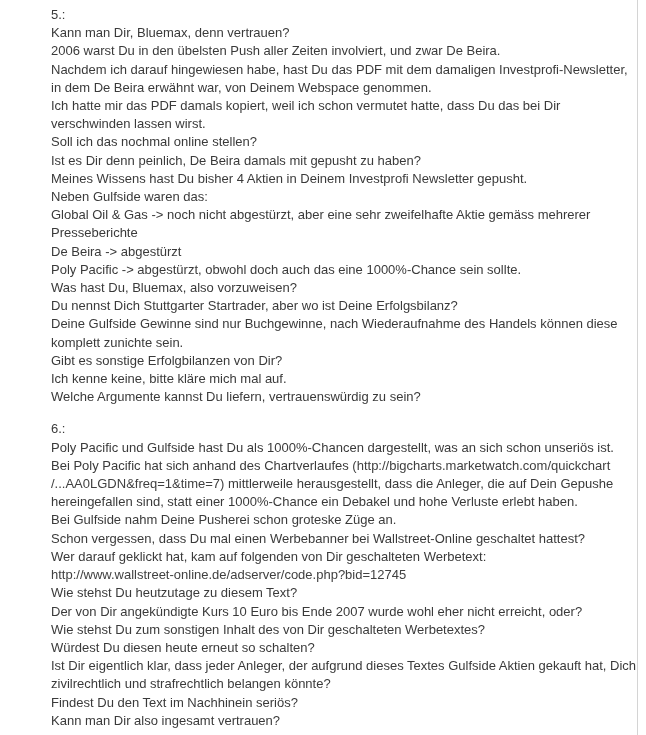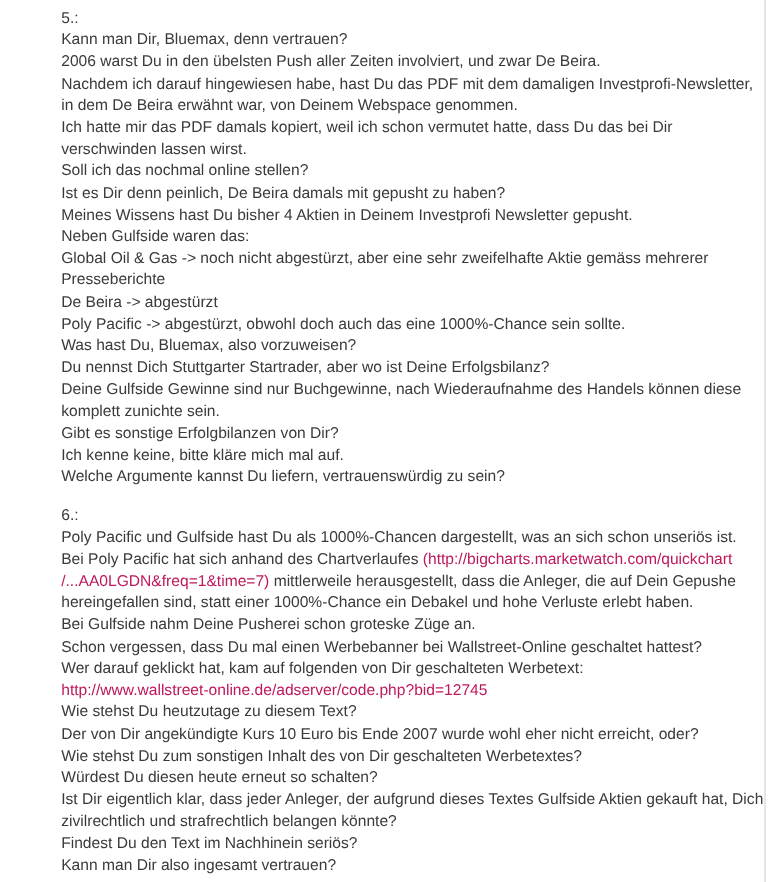--- a/index.html
+++ b/index.html
@@ -34,21 +34,21 @@
     white-space: nowrap;
   }
   .para {
     margin: 0;
     padding: 0;
   }
   .para + .para {
     margin-top: 14px;
   }
   a.inline-link {
-    color: #be185d;
+    color: #404040;
     text-decoration: none;
     cursor: pointer;
   }
 </style>
 </head>
 <body>
 
 <div class="page">
   <div class="post-body">
       <p class="para"><span>5.:</span><br><span>Kann man Dir, Bluemax, denn vertrauen?</span><br><span>2006 warst Du in den übelsten Push aller Zeiten involviert, und zwar De Beira.</span><br><span>Nachdem ich darauf hingewiesen habe, hast Du das PDF mit dem damaligen Investprofi-Newsletter,</span><br><span>in dem De Beira erwähnt war, von Deinem Webspace genommen.</span><br><span>Ich hatte mir das PDF damals kopiert, weil ich schon vermutet hatte, dass Du das bei Dir</span><br><span>verschwinden lassen wirst.</span><br><span>Soll ich das nochmal online stellen?</span><br><span>Ist es Dir denn peinlich, De Beira damals mit gepusht zu haben?</span><br><span>Meines Wissens hast Du bisher 4 Aktien in Deinem Investprofi Newsletter gepusht.</span><br><span>Neben Gulfside waren das:</span><br><span>Global Oil &amp; Gas -&gt; noch nicht abgestürzt, aber eine sehr zweifelhafte Aktie gemäss mehrerer</span><br><span>Presseberichte</span><br><span>De Beira -&gt; abgestürzt</span><br><span>Poly Pacific -&gt; abgestürzt, obwohl doch auch das eine 1000%-Chance sein sollte.</span><br><span>Was hast Du, Bluemax, also vorzuweisen?</span><br><span>Du nennst Dich Stuttgarter Startrader, aber wo ist Deine Erfolgsbilanz?</span><br><span>Deine Gulfside Gewinne sind nur Buchgewinne, nach Wiederaufnahme des Handels können diese</span><br><span>komplett zunichte sein.</span><br><span>Gibt es sonstige Erfolgbilanzen von Dir?</span><br><span>Ich kenne keine, bitte kläre mich mal auf.</span><br><span>Welche Argumente kannst Du liefern, vertrauenswürdig zu sein?</span></p>

